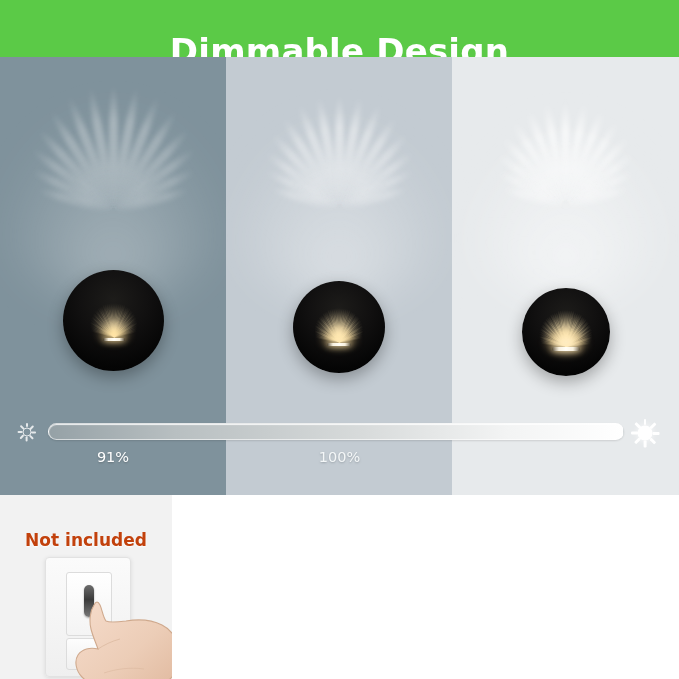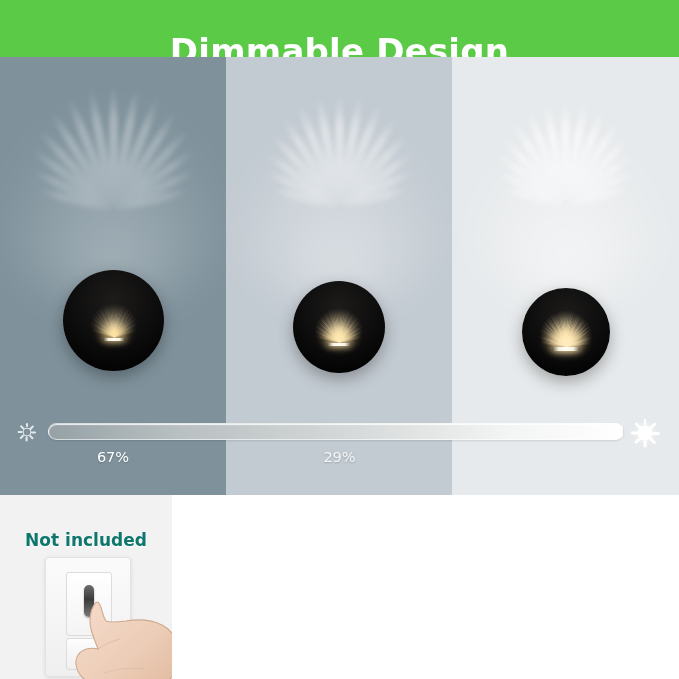--- a/index.html
+++ b/index.html
@@ -227,21 +227,21 @@
     background: #f2f2f2;
     overflow: hidden;
     flex: none;
   }
   .not-included {
     position: absolute;
     left: 0;
     top: 35px;
     width: 172px;
     text-align: center;
-    color: #0f766e;
+    color: #c2410c;
     font-size: 17px;
     font-weight: bold;
     font-family: "DejaVu Sans", sans-serif;
     z-index: 6;
     text-shadow: 0 1px 2px rgba(255,255,255,0.95);
   }
   .wallplate {
     position: absolute;
     left: 45px;
     top: 62px;
@@ -566,24 +566,24 @@
         <div class="sun-ray" style="width: 2.6px; height: 6.5px; background: rgb(255, 255, 255); margin-left: -1.3px; margin-top: -3.25px; transform: rotate(135deg) translateY(-11px);"></div>
         <div class="sun-ray" style="width: 2.6px; height: 6.5px; background: rgb(255, 255, 255); margin-left: -1.3px; margin-top: -3.25px; transform: rotate(180deg) translateY(-11px);"></div>
         <div class="sun-ray" style="width: 2.6px; height: 6.5px; background: rgb(255, 255, 255); margin-left: -1.3px; margin-top: -3.25px; transform: rotate(225deg) translateY(-11px);"></div>
         <div class="sun-ray" style="width: 2.6px; height: 6.5px; background: rgb(255, 255, 255); margin-left: -1.3px; margin-top: -3.25px; transform: rotate(270deg) translateY(-11px);"></div>
         <div class="sun-ray" style="width: 2.6px; height: 6.5px; background: rgb(255, 255, 255); margin-left: -1.3px; margin-top: -3.25px; transform: rotate(315deg) translateY(-11px);"></div>
       </div>
   </div>
 
   <div class="labels">
     <div class="label-cell c1">
-      <span class="label-pct">67%</span>
+      <span class="label-pct">91%</span>
     </div>
     <div class="label-cell c3">
-      <span class="label-pct">29%</span>
+      <span class="label-pct">100%</span>
     </div>
   </div>
 
   <div class="bottom">
 
     <div class="switch-photo">
       <div class="not-included">Not included</div>
       <div class="wallplate">
         <div class="dimmer-body">
           <div class="dimmer-slider-knob"></div>

